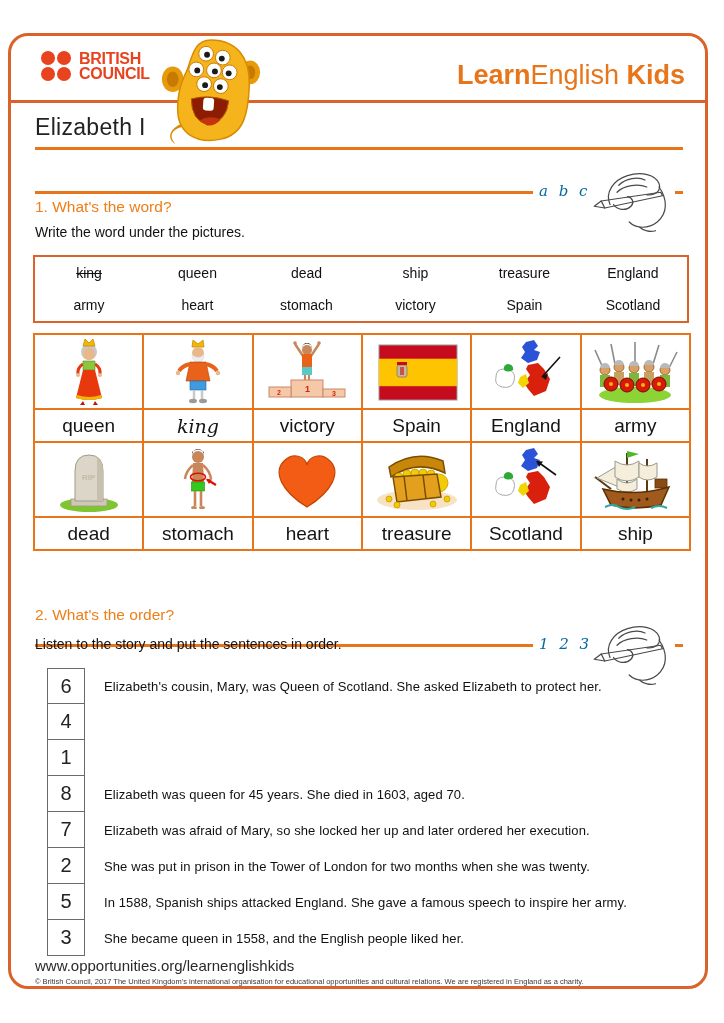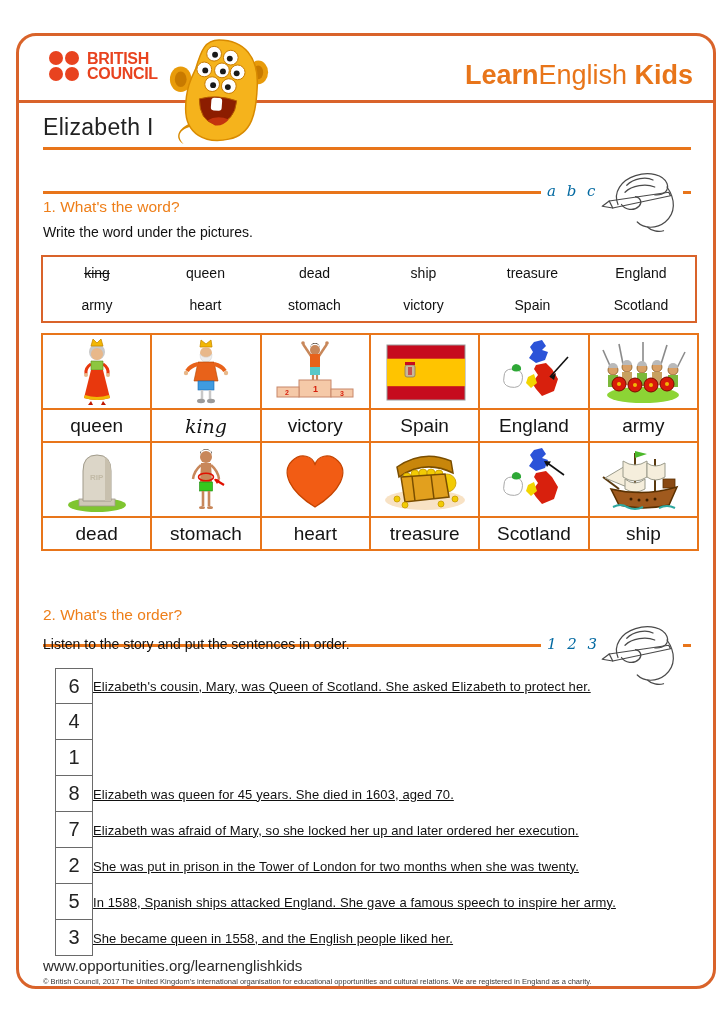--- a/index.html
+++ b/index.html
@@ -1,21 +1,21 @@
 <!DOCTYPE html>
 <html><head>
 <meta charset="utf-8">
 <style>
   * { margin:0; padding:0; box-sizing:border-box; }
   body {
     width:724px; height:1023px; background:#ffffff; position:relative;
     font-family:"Liberation Sans", sans-serif; color:#1d1d1d;
   }
   .sheet {
-    position:absolute; left:16px; top:33px; width:700px; height:956px;
+    position:absolute; left:8px; top:33px; width:700px; height:956px;
     border:3px solid #D9632A; border-radius:20px; background:#fff;
   }
   
   .bc-logo { position:absolute; left:30px; top:15px; display:flex; align-items:center; }
   .bc-dots { display:grid; grid-template-columns:14px 14px; grid-gap:2px; margin-right:8px; }
   .bc-dots span { width:14px; height:14px; border-radius:50%; background:#E8431F; }
   .bc-text { color:#E8431F; font-weight:bold; font-size:16px; line-height:0.95; letter-spacing:-0.3px; }
   .monster { position:absolute; left:150px; top:2px; width:100px; height:108px; z-index:5; }
   .brand-right { position:absolute; right:20px; top:24px; font-size:27px; color:#E8751A; white-space:nowrap; }
   .brand-right .b1 { font-weight:700; }
@@ -45,21 +45,21 @@
   .pic-grid td.pic { height:75px; }
   .pic-grid td.ans { height:33px; font-size:19px; color:#141414; }
   .pic-grid td.ans.script { font-family:"DejaVu Serif", serif; font-style:italic; font-size:19px; }
   .pic-grid svg { display:block; margin:2px auto 0; }
   
   .order-list { position:absolute; left:36px; top:632px; width:640px; }
   .order-row { height:36px; display:flex; align-items:center; }
   .num-box { width:38px; height:36px; border:1.4px solid #6a6a6a; display:flex; align-items:center;
              justify-content:center; font-size:20px; color:#222; background:#fff; flex:0 0 38px; }
   .order-row + .order-row .num-box { border-top:none; height:36px; }
-  .sentence { font-size:13px; color:#111; letter-spacing:0.1px;text-decoration:underline; }
+  .sentence { margin-left:19px; font-size:13px; color:#111; letter-spacing:0.1px; }
   
   .footer-url { position:absolute; left:24px; top:921px; font-size:15px; color:#2a2a2a; text-decoration:none; }
   .footer-copy { position:absolute; left:24px; top:941px; font-size:7.5px; color:#3a3a3a; }
   .sk { fill:none; stroke:#4a4a4a; stroke-width:1.4; stroke-linecap:round; stroke-linejoin:round; }
   .svgtxt { font-family:"Liberation Sans", sans-serif; font-weight:bold; }
 </style>
 </head>
 <body>
 
 <div class="sheet">

